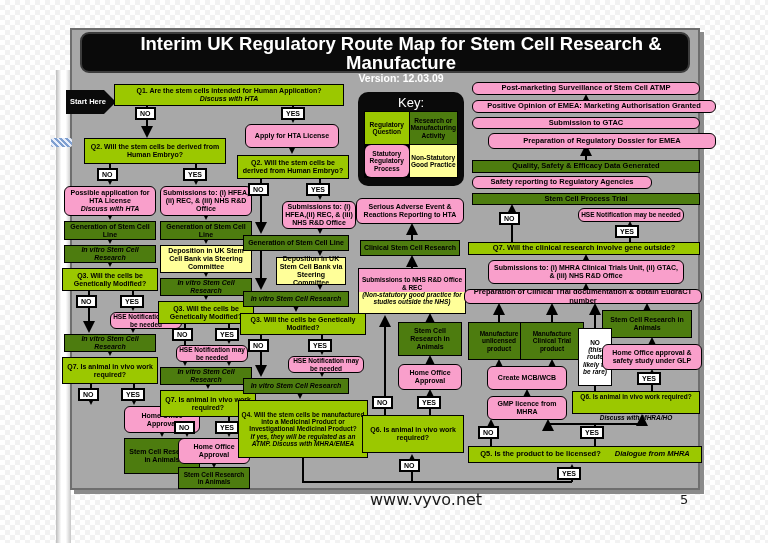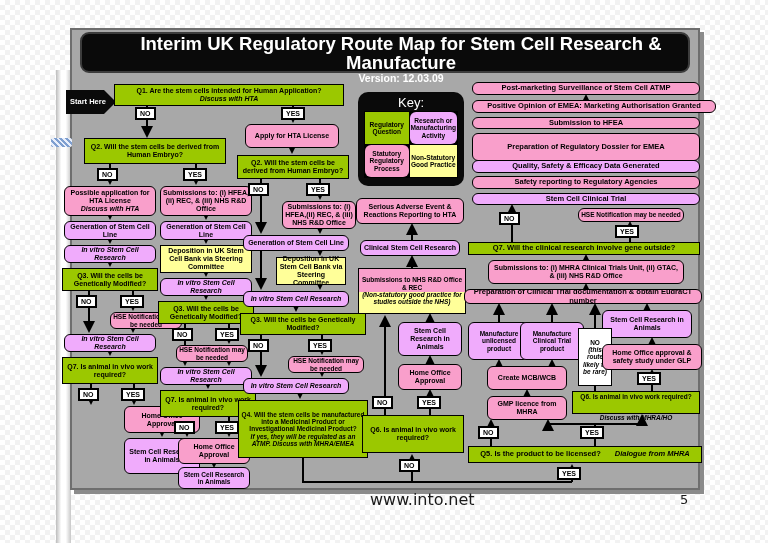--- a/index.html
+++ b/index.html
@@ -32,21 +32,21 @@
   .keygrid{display:grid;grid-template-columns:1fr 1fr;gap:1px;background:#000;border:1px solid #000;margin-top:1px;}
   .keycell{font-size:6.6px;font-weight:bold;text-align:center;display:flex;align-items:center;
     justify-content:center;height:32px;padding:0 1px;line-height:1.1;}
   
   .node{position:absolute;border:1px solid #000;box-sizing:border-box;z-index:2;
     display:flex;flex-direction:column;align-items:center;justify-content:center;
     text-align:center;font-weight:bold;font-size:7px;line-height:1.12;padding:1px 2px;color:#000;}
   .node.row{flex-direction:row;gap:14px;flex-wrap:wrap;}
   .green{background:#9bc800;}
   .pink{background:#f99fcb;border-radius:6px;}
-  .blue{background:#f0abfc;border-radius:6px;}
+  .blue{background:#4d7c0f;}
   .yellow{background:#ffff99;}
   .white{background:#fff;}
   .split{background:linear-gradient(180deg,#f99fcb 0 52%,#ffff99 52% 100%);}
   .ital{font-style:italic;}
   .node i{font-style:italic;font-weight:bold;}
   .fs65{font-size:6.5px;}
   .fs75{font-size:7.5px;}
   
   .start{left:66px;top:84px;width:50px;height:24px;background:#0a0a0a;color:#fff;z-index:2;
     clip-path:polygon(0 0,76% 0,100% 50%,76% 100%,0 100%);display:flex;align-items:center;
@@ -210,25 +210,25 @@
 <div class="node split fs65" style="left:358px;top:268px;width:108px;height:46px">
     <span>Submissions to NHS R&amp;D Office &amp; REC</span>
     <i>(Non-statutory good practice for studies outside the NHS)</i>
   </div>
 <div class="node blue" style="left:398px;top:322px;width:64px;height:34px">Stem Cell Research in Animals</div>
 <div class="node pink" style="left:398px;top:364px;width:64px;height:26px">Home Office Approval</div>
 <div class="node green" style="left:362px;top:415px;width:102px;height:38px">Q6. Is animal in vivo work required?</div>
 
 <div class="node pink fs75" style="left:472px;top:82px;width:228px;height:13px">Post-marketing Surveillance of Stem Cell ATMP</div>
 <div class="node pink fs75" style="left:472px;top:100px;width:244px;height:13px">Positive Opinion of EMEA: Marketing Authorisation Granted</div>
-<div class="node pink fs75" style="left:472px;top:117px;width:228px;height:12px">Submission to HFEA</div>
-<div class="node pink fs75" style="left:472px;top:133px;width:228px;height:28px">Preparation of Regulatory Dossier for EMEA</div>
+<div class="node pink fs75" style="left:472px;top:117px;width:228px;height:12px">Submission to GTAC</div>
+<div class="node pink fs75" style="left:488px;top:133px;width:228px;height:16px">Preparation of Regulatory Dossier for EMEA</div>
 <div class="node blue fs75" style="left:472px;top:160px;width:228px;height:13px">Quality, Safety &amp; Efficacy Data Generated</div>
-<div class="node pink fs75" style="left:472px;top:176px;width:228px;height:13px">Safety reporting to Regulatory Agencies</div>
-<div class="node blue fs75" style="left:472px;top:193px;width:228px;height:12px">Stem Cell Clinical Trial</div>
+<div class="node pink fs75" style="left:472px;top:176px;width:180px;height:13px">Safety reporting to Regulatory Agencies</div>
+<div class="node blue fs75" style="left:472px;top:193px;width:228px;height:12px">Stem Cell Process Trial</div>
 <div class="node pink fs65" style="left:578px;top:208px;width:106px;height:14px">HSE Notification may be needed</div>
 <div class="node green fs75" style="left:468px;top:242px;width:232px;height:13px">Q7. Will the clinical research involve gene outside?</div>
 <div class="node pink" style="left:488px;top:260px;width:196px;height:24px">Submissions to: (i) MHRA Clinical Trials Unit, (ii) GTAC, &amp; (iii) NHS R&amp;D Office</div>
 <div class="node pink fs75" style="left:464px;top:289px;width:238px;height:15px">Preparation of Clinical Trial documentation &amp; obtain EudraCT number</div>
 <div class="node blue" style="left:602px;top:310px;width:90px;height:28px">Stem Cell Research in Animals</div>
 <div class="node blue fs65" style="left:468px;top:322px;width:62px;height:38px">Manufacture unlicensed product</div>
 <div class="node blue fs65" style="left:520px;top:322px;width:64px;height:38px">Manufacture Clinical Trial product</div>
 <div class="node white fs65" style="left:578px;top:328px;width:34px;height:58px">
     <span>NO</span>
     <i>(this route likely to be rare)</i>
@@ -264,14 +264,14 @@
 <span class="lbl" style="left:372px;top:396px">NO</span>
 <span class="lbl" style="left:417px;top:396px">YES</span>
 <span class="lbl" style="left:399px;top:459px">NO</span>
 <span class="lbl" style="left:499px;top:212px">NO</span>
 <span class="lbl" style="left:615px;top:225px">YES</span>
 <span class="lbl" style="left:637px;top:372px">YES</span>
 <span class="lbl" style="left:478px;top:426px">NO</span>
 <span class="lbl" style="left:580px;top:426px">YES</span>
 <span class="lbl" style="left:557px;top:467px">YES</span>
 
-<div class="abs footer-url">www.into.net</div>
+<div class="abs footer-url">www.vyvo.net</div>
 <div class="abs pagenum">5</div>
 
 </body></html>

